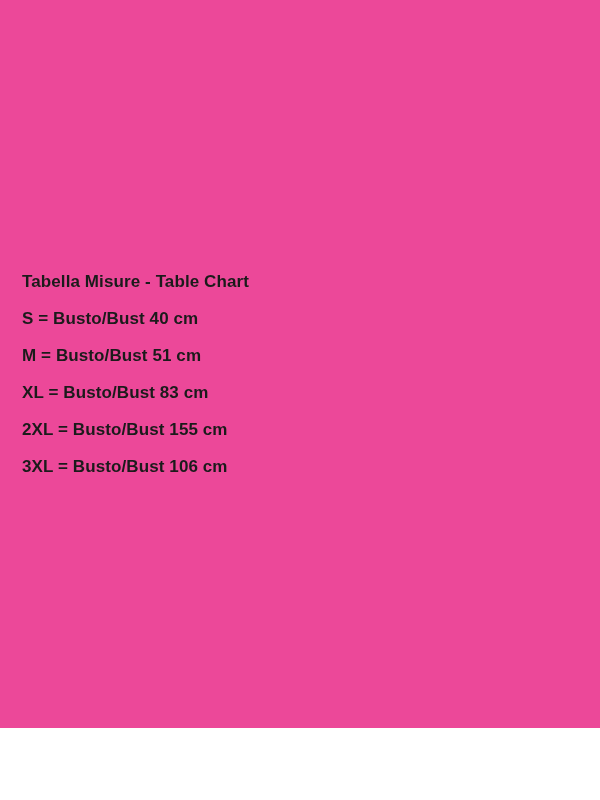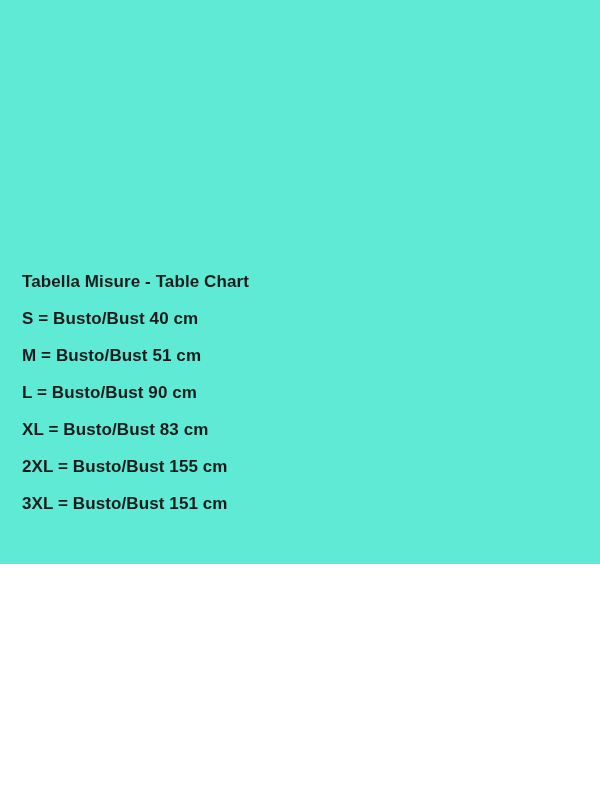--- a/index.html
+++ b/index.html
@@ -9,22 +9,22 @@
   }
   body {
     width: 600px;
     height: 800px;
     font-family: "Liberation Sans", sans-serif;
     overflow: hidden;
   }
   .page {
     position: relative;
     width: 600px;
-    height: 564px;
-    background: #5eead4;
+    height: 728px;
+    background: #ec4899;
   }
   .size-chart {
     position: absolute;
     left: 22px;
     top: 273px;
   }
   .size-chart p {
     margin: 0 0 20px 0;
     font-size: 17px;
     line-height: 17px;
@@ -35,18 +35,17 @@
   }
 </style>
 </head>
 <body>
 
 <div class="page">
   <div class="size-chart">
     <p>Tabella Misure - Table Chart</p>
     <p>S = Busto/Bust 40 cm</p>
     <p>M = Busto/Bust 51 cm</p>
-    <p>L = Busto/Bust 90 cm</p>
     <p>XL = Busto/Bust 83 cm</p>
     <p>2XL = Busto/Bust 155 cm</p>
-    <p>3XL = Busto/Bust 151 cm</p>
+    <p>3XL = Busto/Bust 106 cm</p>
   </div>
 </div>
 
 </body></html>

